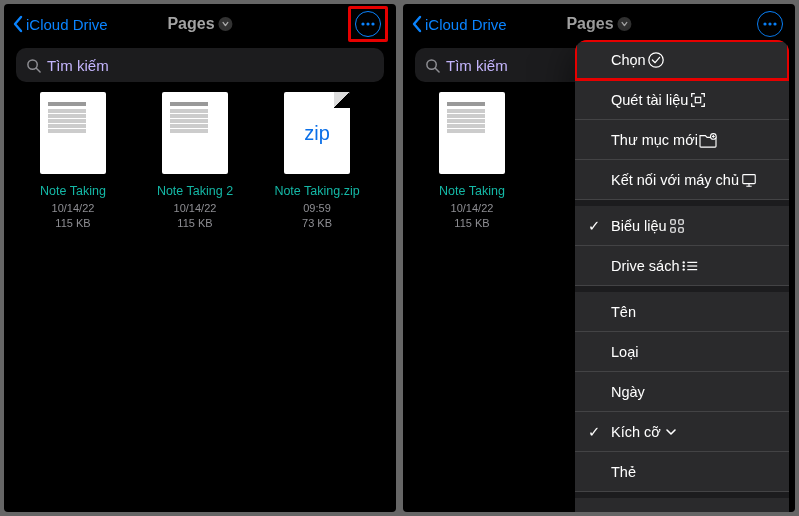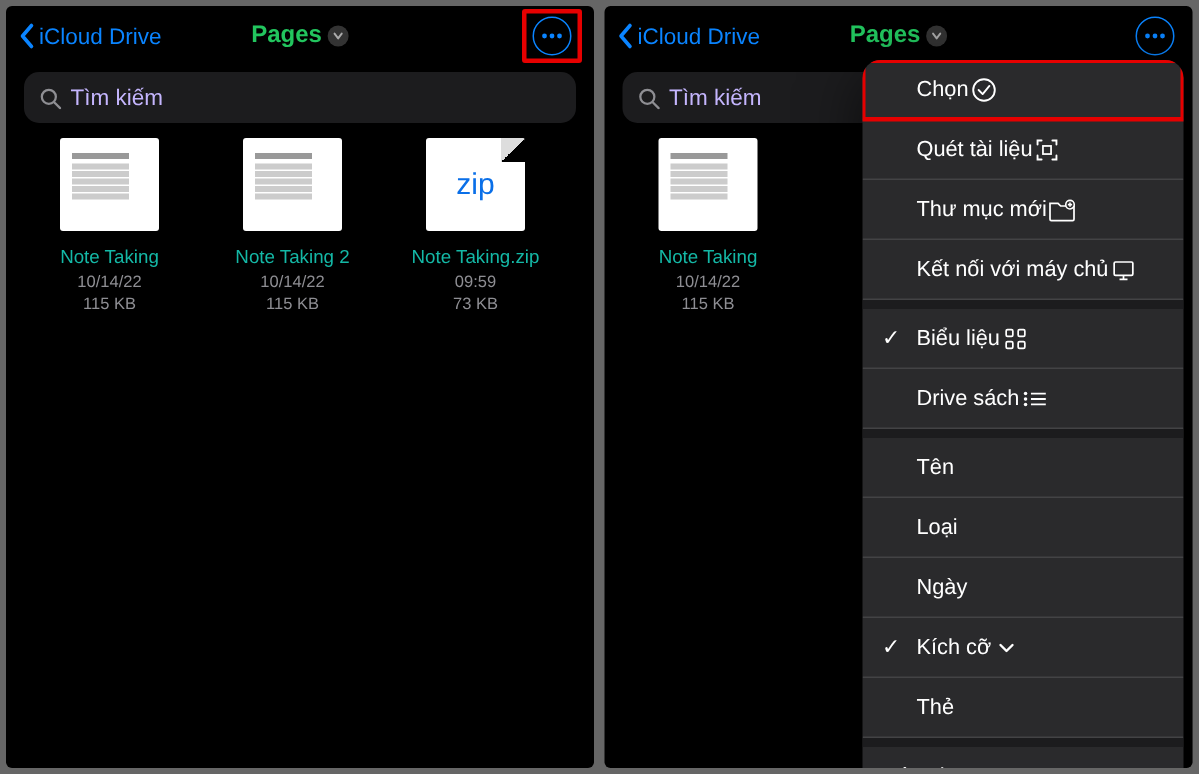--- a/index.html
+++ b/index.html
@@ -37,21 +37,21 @@
     color: #0a84ff;
     font-size: 15px;
     gap: 2px;
   }
   .nav-title {
     position: absolute;
     left: 50%;
     transform: translateX(-50%);
     font-size: 16px;
     font-weight: 600;
-    color: #22c55e;
+    color: #a3a3a3;
     display: flex;
     align-items: center;
     gap: 4px;
   }
   .nav-title .chev {
     width: 14px; height: 14px; display:inline-flex;align-items:center;justify-content:center;
     background:#333;border-radius:50%;
   }
   .nav-more {
     width: 26px; height: 26px;
@@ -89,21 +89,21 @@
   }
   .file {
     width: 118px;
     display: flex;
     flex-direction: column;
     align-items: center;
     text-align: center;
   }
   .thumb {
     width: 66px;
-    height: 62px;
+    height: 82px;
     background: #fff;
     border-radius: 2px;
     position: relative;
     margin-bottom: 10px;
     overflow: hidden;
   }
   .thumb.doc::before {
     content:"";
     position:absolute;
     top:10px;left:8px;right:20px;height:4px;

